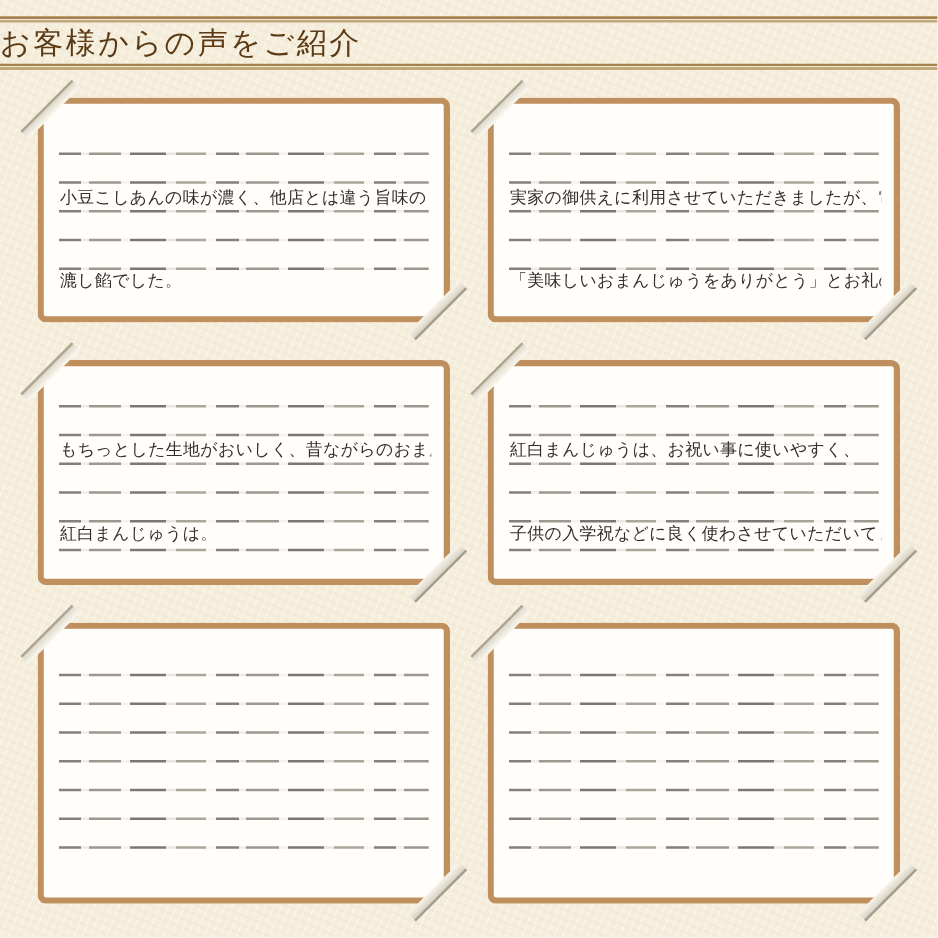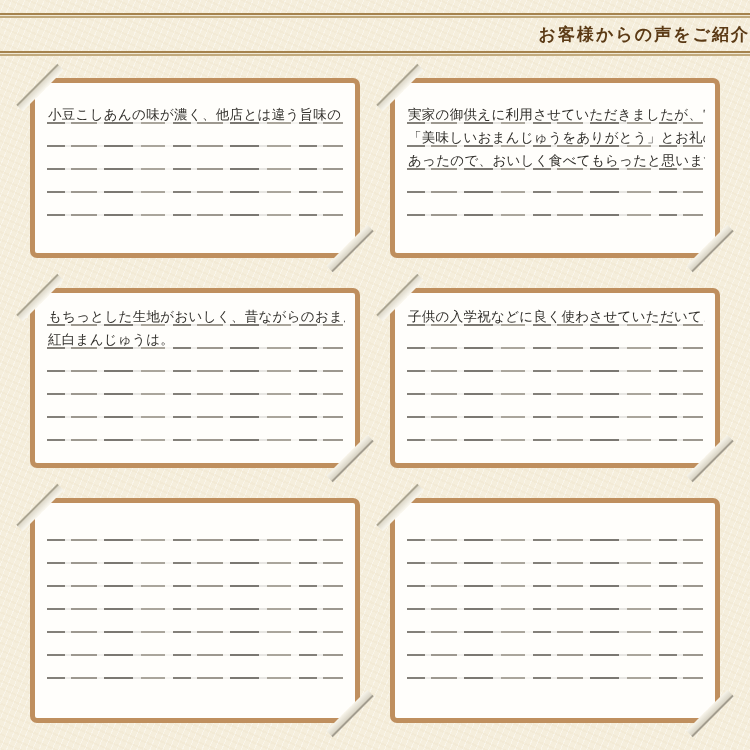--- a/index.html
+++ b/index.html
@@ -13,22 +13,22 @@
       repeating-linear-gradient(23deg, rgba(233,219,190,.20) 0 2px, rgba(233,219,190,0) 2px 7px),
       repeating-linear-gradient(-67deg, rgba(255,255,255,.40) 0 1px, rgba(255,255,255,0) 1px 6px),
       #f5eedc;
     padding-top: 13px;
   }
   .hrule {
     height: 5px; margin: 0;
     background: linear-gradient(180deg, #a5834e 0 2px, #f0e8d4 2px 3px, #c1a97c 3px 5px);
   }
   .title {
-    text-align: right;
-    font-size: 17px; font-weight: bold; letter-spacing: 2px;
+    text-align: left;
+    font-size: 24px; font-weight: normal; letter-spacing: 2px;
     color: #5b3a15; line-height: 25px; margin: 4px 0;
   }
   .grid {
     display: grid;
     grid-template-columns: 330px 330px;
     grid-template-rows: 180px 180px 225px;
     column-gap: 30px; row-gap: 30px;
     padding: 22px 30px 0 30px;
   }
   .cell { position: relative; }
@@ -72,21 +72,21 @@
       #8e887c 94px 118px, rgba(142,136,124,.10) 118px 126px);
   }
   
   .quote { position: absolute; left: 13px; right: 10px; }
   .quote.qA { top: 20px; }
   .quote.qB { top: 12px; }
   .qline {
     height: 23px; line-height: 23px;
     font-size: 13.5px; letter-spacing: .3px;
     color: #312f2b;
-    white-space: nowrap; overflow: hidden;
+    white-space: nowrap; overflow: hidden; margin-top: 44px;
   }
 </style>
 </head>
 <body>
 
 <div class="page">
 
   <div class="hrule"></div>
   <h1 class="title">お客様からの声をご紹介</h1>
   <div class="hrule"></div>
@@ -99,20 +99,21 @@
       <div class="card">
         <div class="rows padA">
             <div class="row"></div>
             <div class="row"></div>
             <div class="row"></div>
             <div class="row"></div>
             <div class="row"></div>
           </div>
         <div class="quote qA">
           <div class="qline">小豆こしあんの味が濃く、他店とは違う旨味の</div>
+          <div class="qline">漉し餡でした。</div>
         </div>
       </div>
     </div>
 
     <div class="cell">
       <div class="flap tl"></div>
       <div class="flap br"></div>
       <div class="card">
         <div class="rows padA">
             <div class="row"></div>
@@ -154,20 +155,21 @@
       <div class="card">
         <div class="rows padB">
             <div class="row"></div>
             <div class="row"></div>
             <div class="row"></div>
             <div class="row"></div>
             <div class="row"></div>
             <div class="row"></div>
           </div>
         <div class="quote qB">
+          <div class="qline">紅白まんじゅうは、お祝い事に使いやすく、</div>
           <div class="qline">子供の入学祝などに良く使わさせていただいてます。</div>
         </div>
       </div>
     </div>
 
     <div class="cell">
       <div class="flap tl"></div>
       <div class="flap br"></div>
       <div class="card">
         <div class="rows padC">

